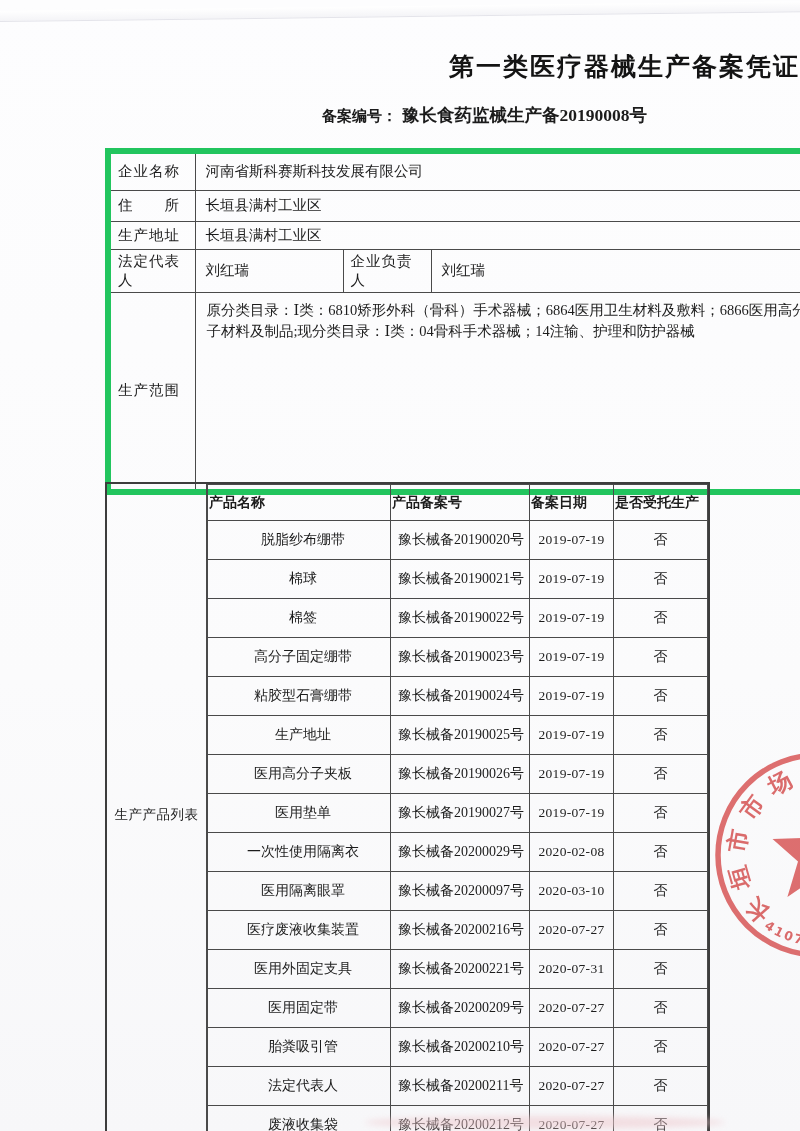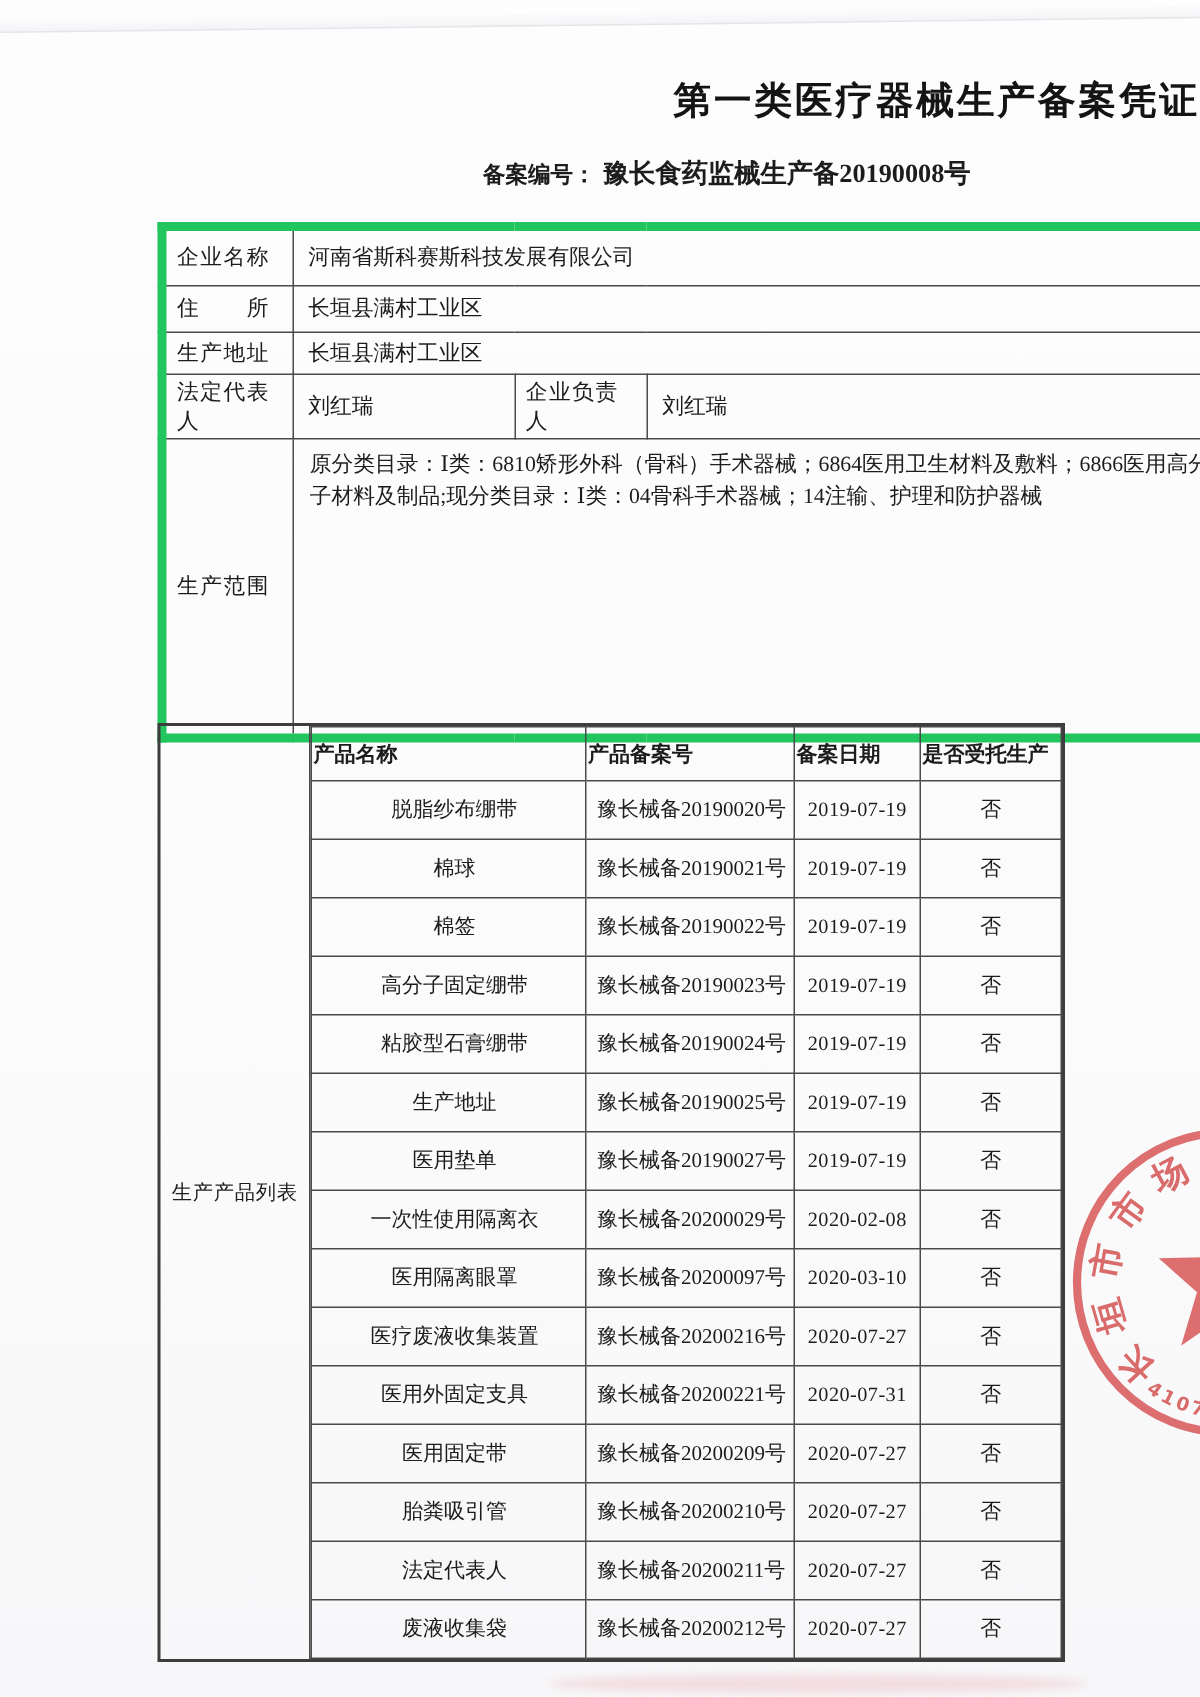--- a/index.html
+++ b/index.html
@@ -169,20 +169,26 @@
         </tr>
         <tr>
           <td class="c0">粘胶型石膏绷带</td>
           <td class="c1">豫长械备20190024号</td>
           <td class="c2">2019-07-19</td>
           <td class="c3">否</td>
         </tr>
         <tr>
           <td class="c0">生产地址</td>
           <td class="c1">豫长械备20190025号</td>
+          <td class="c2">2019-07-19</td>
+          <td class="c3">否</td>
+        </tr>
+        <tr>
+          <td class="c0">医用高分子夹板</td>
+          <td class="c1">豫长械备20190026号</td>
           <td class="c2">2019-07-19</td>
           <td class="c3">否</td>
         </tr>
         <tr>
           <td class="c0">医用垫单</td>
           <td class="c1">豫长械备20190027号</td>
           <td class="c2">2019-07-19</td>
           <td class="c3">否</td>
         </tr>
         <tr>

